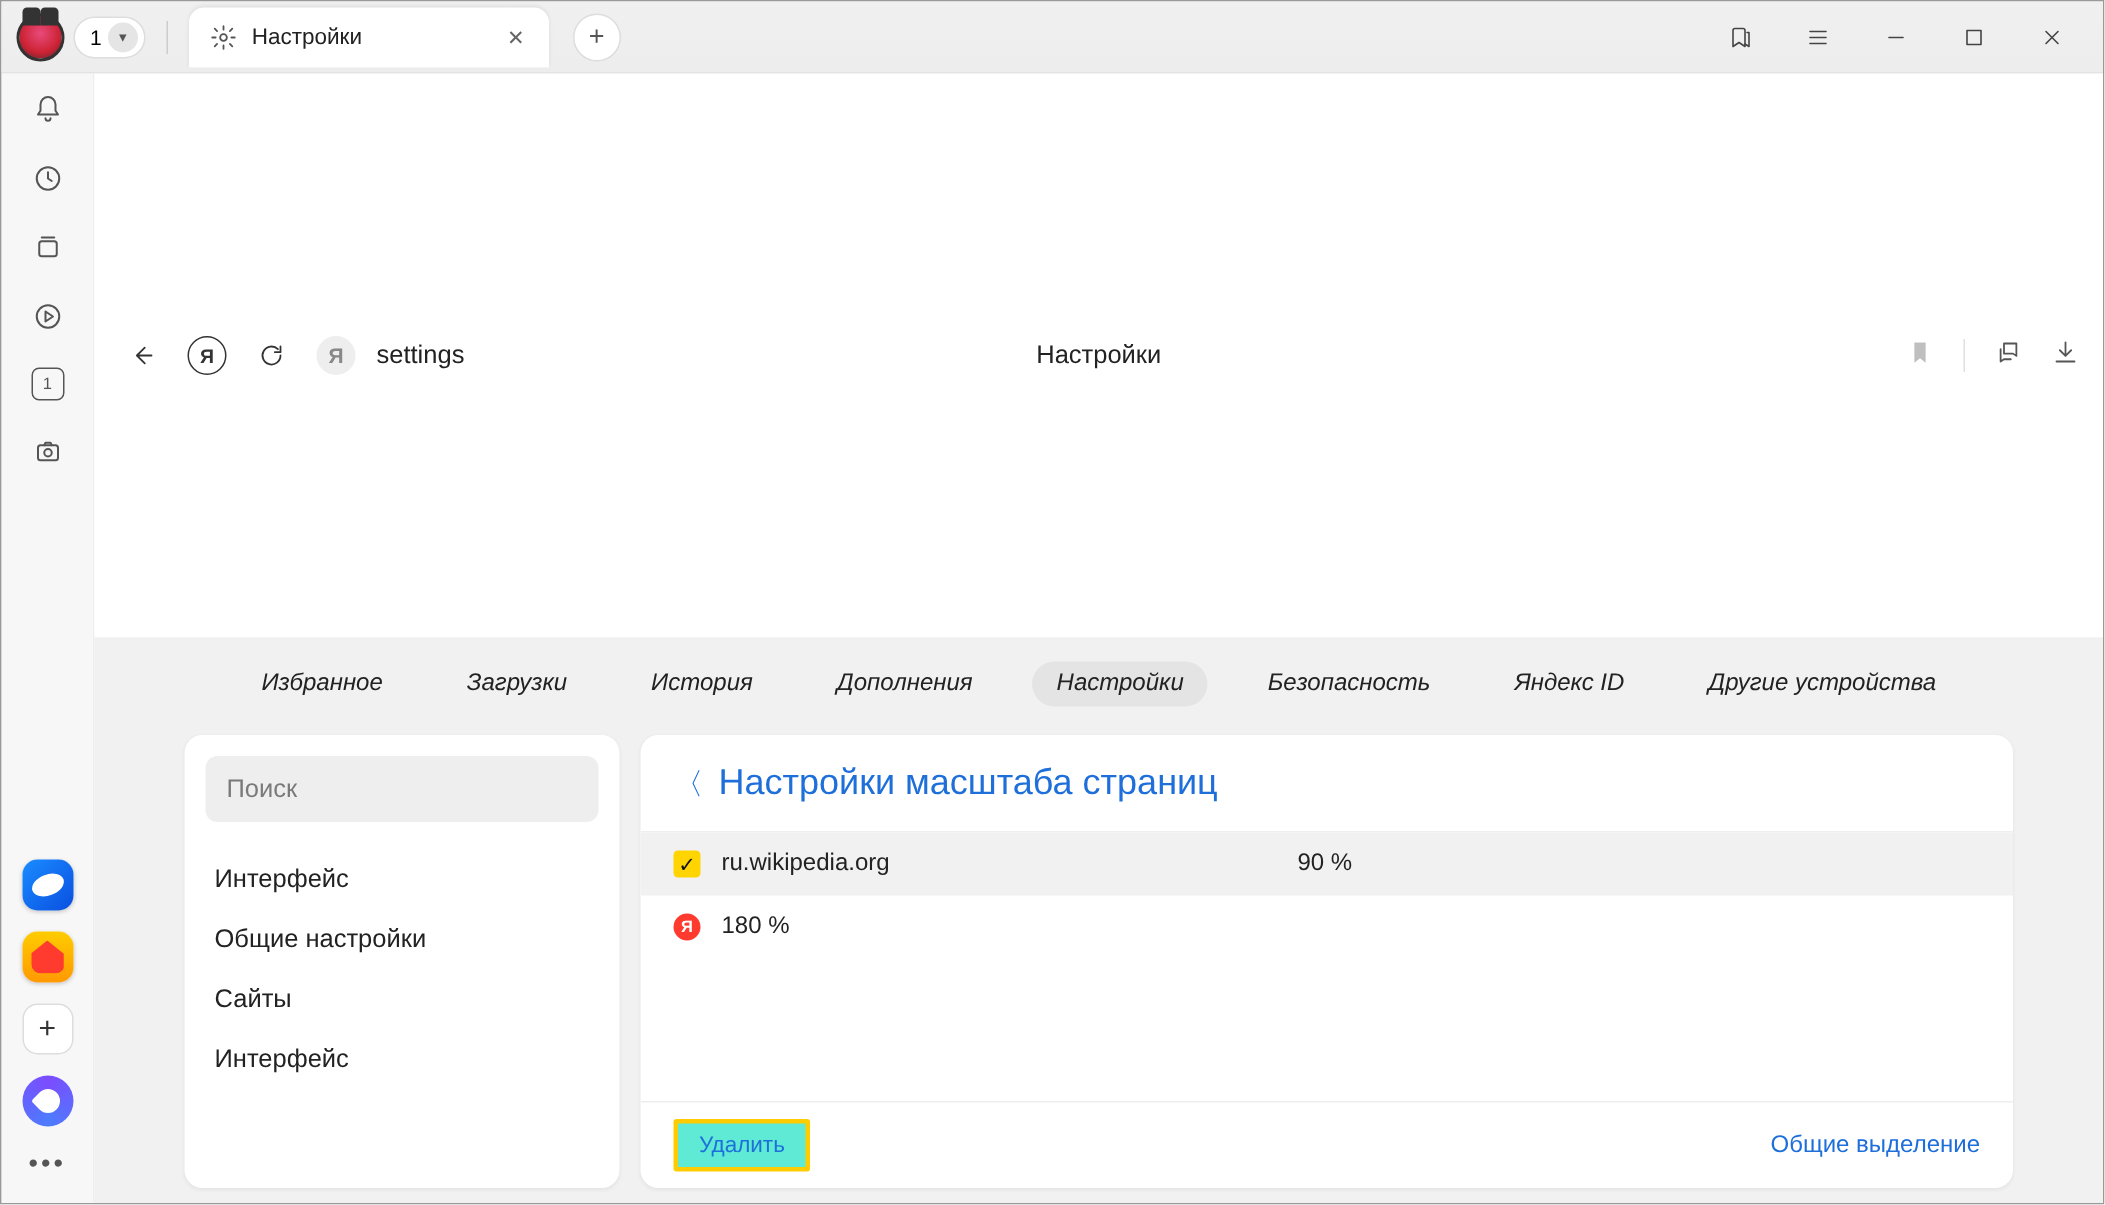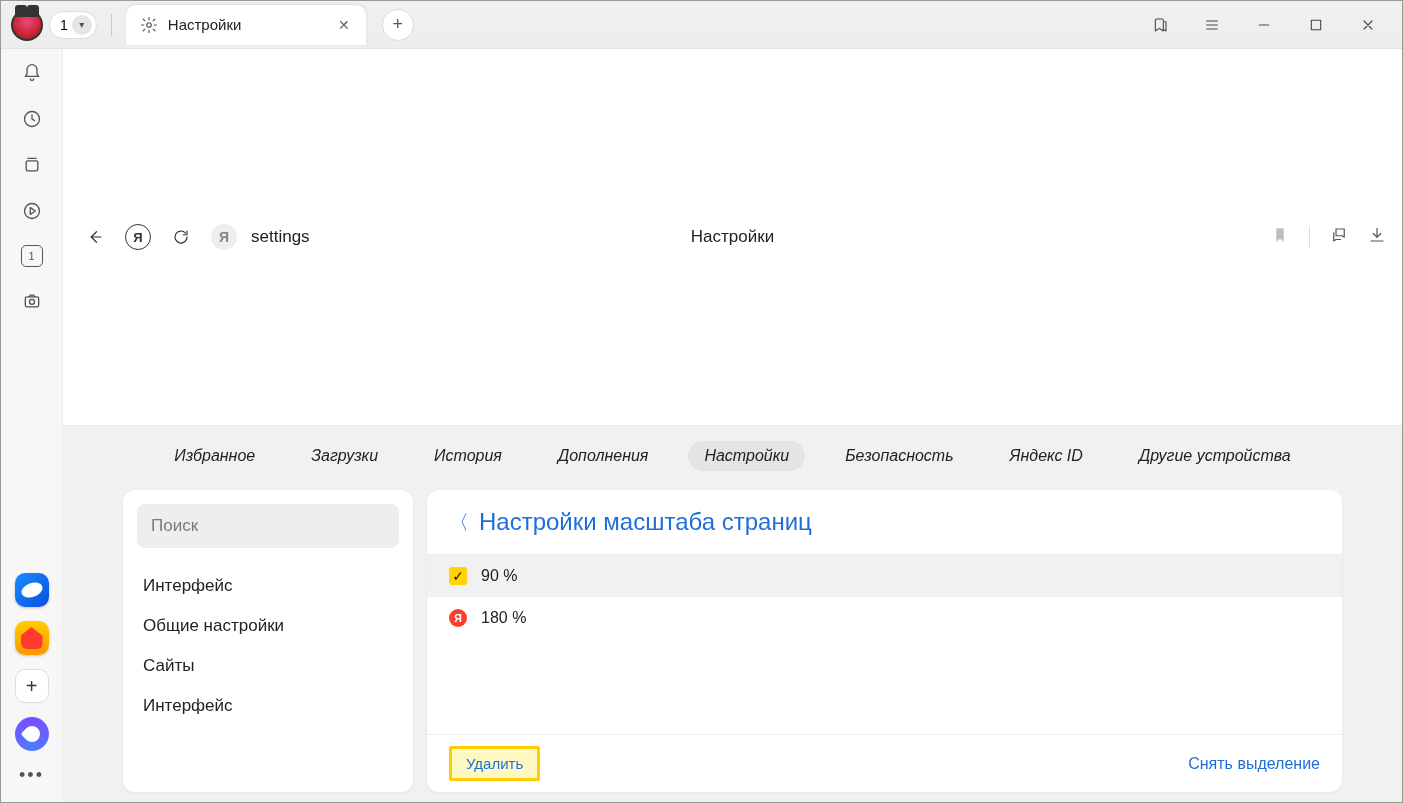--- a/index.html
+++ b/index.html
@@ -68,21 +68,21 @@
     .mc-sep { height:1px; background:#eee; margin:8px 0 0 0; }
     .zoom-row { display:flex; align-items:center; height:42px; padding:0 22px; gap:14px; font-size:16px; color:#222; }
     .zoom-row.selected { background:#f1f1f1; }
     .chk { width:18px; height:18px; border-radius:3px; border:1px solid #bbb; display:flex; align-items:center; justify-content:center; background:#fff; }
     .chk.checked { background:#ffd400; border-color:#ffd400; color:#111; font-size:14px; }
     .favicon-y { width:18px; height:18px; border-radius:50%; background:#ff3b30; color:#fff; display:flex; align-items:center; justify-content:center; font-size:11px; font-weight:700; }
     .zoom-domain { flex:0 0 370px; }
     .zoom-val { }
     
     .mc-footer { margin-top:auto; border-top:1px solid #eee; height:58px; display:flex; align-items:center; padding:0 22px; }
-    .delete-btn { border:3px solid #ffcc00; color:#1e6fd9; background:#fef9c3; padding:6px 14px; font-size:15px; border-radius:2px; cursor:pointer; }
+    .delete-btn { border:3px solid #ffcc00; color:#1e6fd9; background:#5eead4; padding:6px 14px; font-size:15px; border-radius:2px; cursor:pointer; }
     .deselect-link { margin-left:auto; color:#1e6fd9; font-size:16px; cursor:pointer; }
     
     
     .stroke { stroke:currentColor; fill:none; stroke-width:1.6; stroke-linecap:round; stroke-linejoin:round; }
   </style>
 </head>
 <body>
 
 <div class="window">
 
@@ -247,29 +247,30 @@
 
           <div class="main-card">
             <div class="mc-header">
               <span class="back-chev">〈</span>
               <span class="mc-title">Настройки масштаба страниц</span>
             </div>
             <div class="mc-sep"></div>
 
             <div class="zoom-row selected">
               <span class="chk checked">✓</span>
+              <span class="zoom-domain">ru.wikipedia.org</span>
               <span class="zoom-val">90 %</span>
             </div>
             <div class="zoom-row">
               <span class="favicon-y">Я</span>
               <span class="zoom-val">180 %</span>
             </div>
 
             <div class="mc-footer">
               <button class="delete-btn">Удалить</button>
-              <span class="deselect-link">Снять выделение</span>
+              <span class="deselect-link">Общие выделение</span>
             </div>
           </div>
         </div>
       </div>
     </div>
   </div>
 </div>
 
 </body></html>

